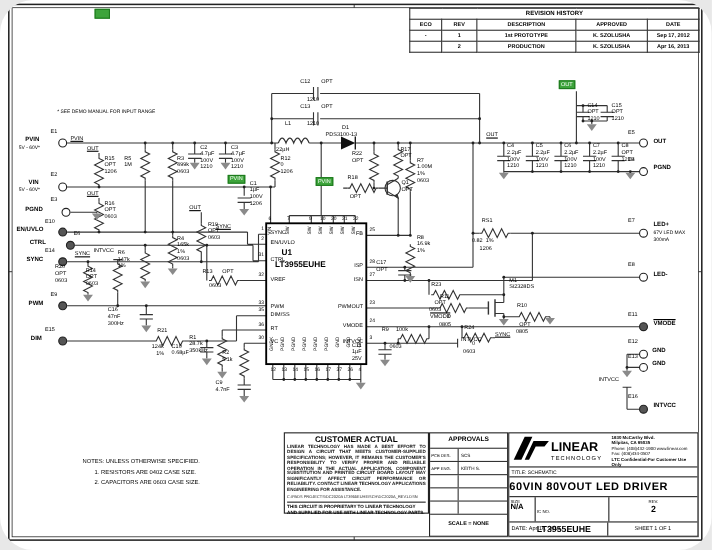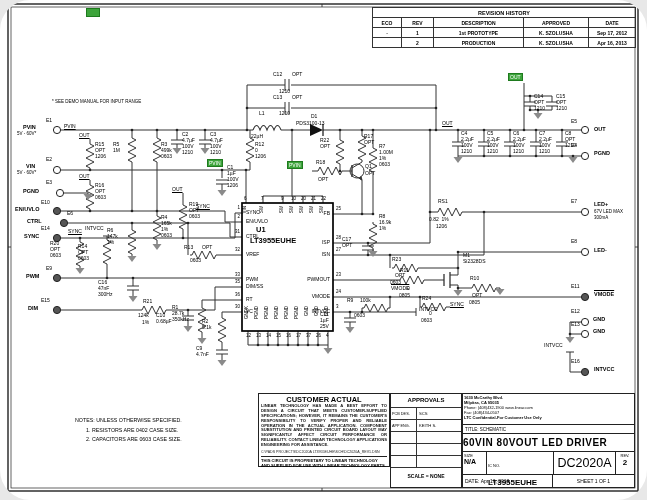--- a/index.html
+++ b/index.html
@@ -616,20 +616,28 @@
       </div>
     <div class="arow">
         <div class="al"></div>
         <div class="av"></div>
       </div>
     <div class="ascale">SCALE = NONE</div>
   </div>
 
   <div id="tblock">
     <div class="tbrow" id="tb-logo-row">
+      <div id="tb-logo">
+        <svg width="92" height="30" viewBox="0 0 92 30">
+          <polygon points="4,24 14,3 21,3 11,24" fill="#000"></polygon>
+          <polygon points="14,24 22,7 36,7 32,12 24,12 18,24" fill="#000"></polygon>
+          <text x="38" y="16" font-family="Liberation Sans, sans-serif" font-size="11.5" font-weight="bold" fill="#000">LINEAR</text>
+          <text x="38" y="24" font-family="Liberation Sans, sans-serif" font-size="5.2" letter-spacing="1" fill="#000">TECHNOLOGY</text>
+        </svg>
+      </div>
       <div id="tb-addr">
         <div style="font-weight:bold;">1630 McCarthy Blvd.</div>
         <div style="font-weight:bold;">Milpitas, CA 95035</div>
         <div>Phone: (408)432-1900   www.linear.com</div>
         <div>Fax: (408)434-0507</div>
         <div style="font-weight:bold;">LTC Confidential-For Customer Use Only</div>
       </div>
     </div>
     <div class="tbrow" id="tb-title-label">
         <span>TITLE: SCHEMATIC</span>
@@ -639,21 +647,20 @@
       </div>
     <div class="tbrow" id="tb-ids">
       <div class="c" id="tb-size">
         <div class="tb-mini">SIZE</div>
         <div style="font-size:7px;font-weight:bold;">N/A</div>
       </div>
       <div class="c" id="tb-icno">
         <span class="tb-mini">IC NO.</span>
         <span style="font-size:8px;font-weight:bold;">LT3955EUHE</span>
       </div>
-      <div class="c" id="tb-doc">DC2020A</div>
       <div class="c" id="tb-rev">
         <div class="tb-mini">REV.</div>
         <div style="font-size:8px;font-weight:bold;">2</div>
       </div>
     </div>
     <div class="tbrow" id="tb-foot">
       <div id="tb-date"><span>DATE:</span>&nbsp;<span>Apr 16, 2013</span></div>
       <div id="tb-sheet">SHEET   1   OF   1</div>
     </div>
   </div>

